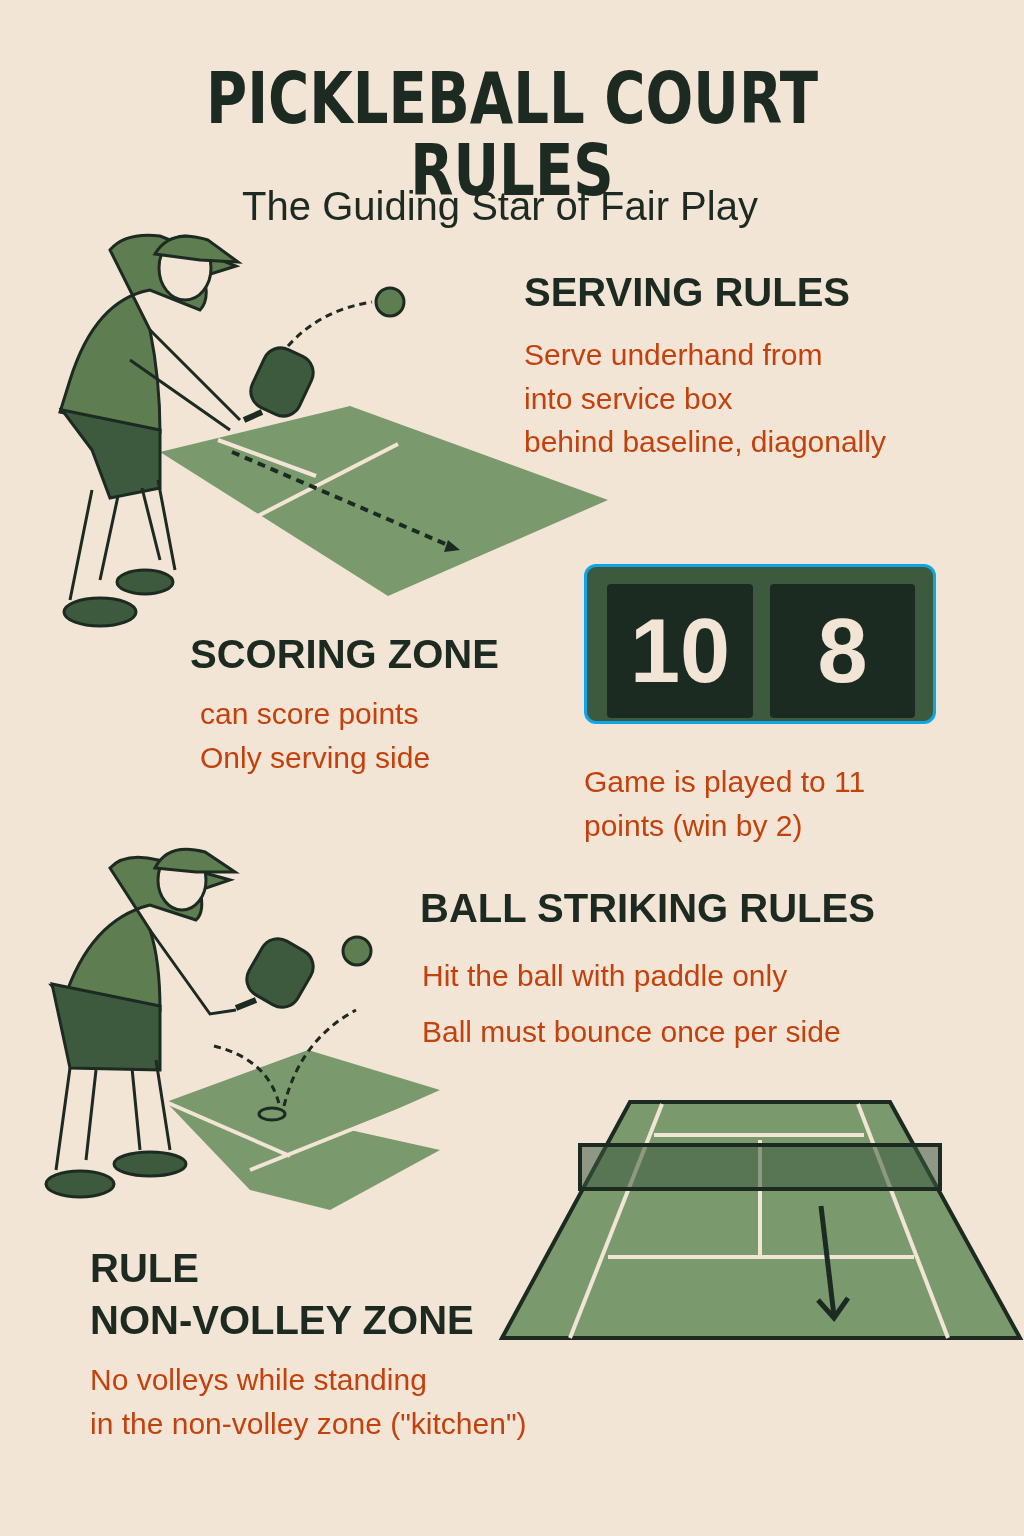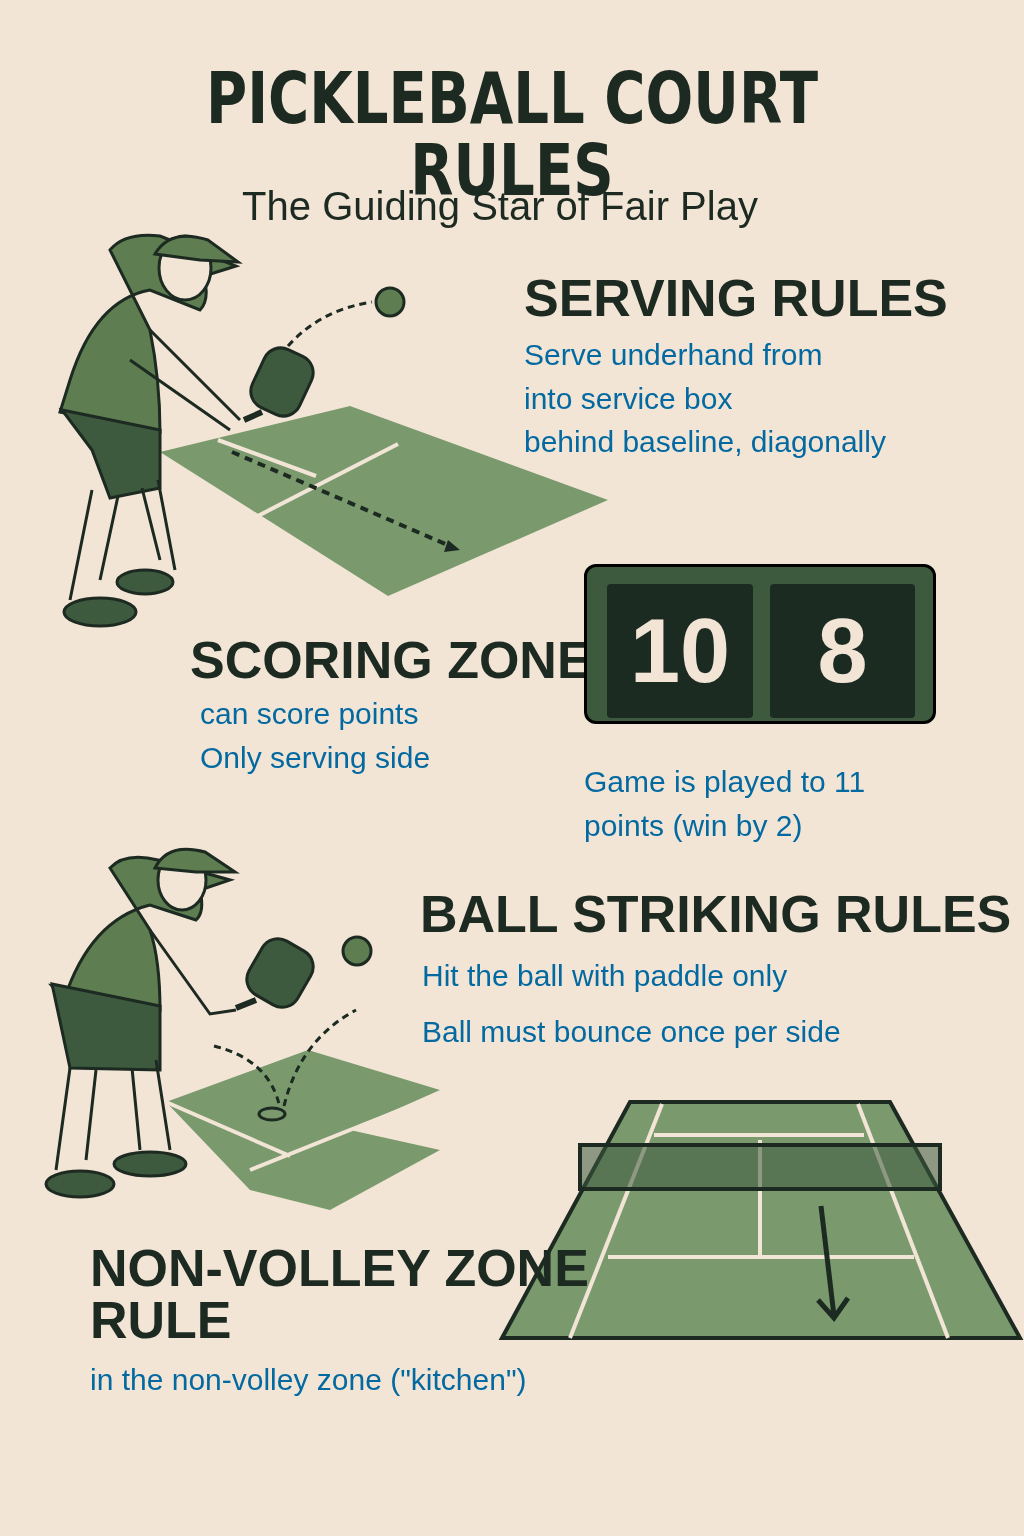--- a/index.html
+++ b/index.html
@@ -13,25 +13,25 @@
   .title {
     left: 0; top: 62px; width: 1024px; text-align: center;
     font-family: "DejaVu Sans", sans-serif; font-weight: bold;
     font-size: 72px; letter-spacing: 0px; transform: scaleX(0.78);
     color: #1c2a21; line-height: 1;
   }
   .subtitle {
     left: 0; top: 184px; width: 1000px; text-align: center;
     font-size: 40px; color: #1c2a21;
   }
-  .h { font-weight: bold; font-size: 52px; color: #1c2a21; line-height: 1.1; }
-  .p { font-size: 30px; color: #0369a1; line-height: 1.45; }
+  .h { font-weight: bold; font-size: 40px; color: #1c2a21; line-height: 1.1; }
+  .p { font-size: 30px; color: #c2410c; line-height: 1.45; }
   .scoreboard {
     left: 584px; top: 564px; width: 352px; height: 160px;
-    background: #3d5a3e; border: 3px solid #000000; border-radius: 12px;
+    background: #3d5a3e; border: 3px solid #0ea5e9; border-radius: 12px;
     box-sizing: border-box;
   }
   .score-cell {
     position: absolute; top: 17px; height: 134px; background: #1c2b22;
     border-radius: 4px; color: #f2e5d6; font-weight: bold;
     font-size: 90px; display: flex; align-items: center; justify-content: center;
   }
   svg { position: absolute; overflow: visible; }
 </style>
 </head>
@@ -117,18 +117,19 @@
   <line x1="858" y1="1104" x2="948" y2="1338" stroke="#f2e5d6" stroke-width="4"></line>
   <line x1="654" y1="1135" x2="864" y2="1135" stroke="#f2e5d6" stroke-width="4"></line>
   <line x1="608" y1="1257" x2="914" y2="1257" stroke="#f2e5d6" stroke-width="4"></line>
   <line x1="760" y1="1140" x2="760" y2="1257" stroke="#f2e5d6" stroke-width="4"></line>
   <rect x="580" y="1145" width="360" height="44" fill="#3d5a3e" fill-opacity="0.55" stroke="#1c2a21" stroke-width="4"></rect>
   <line x1="821" y1="1206" x2="834" y2="1316" stroke="#1c2a21" stroke-width="5"></line>
   <polyline points="818,1300 834,1318 848,1298" fill="none" stroke="#1c2a21" stroke-width="5"></polyline>
 </svg>
 
 <div class="abs h" style="left:90px;top:1242px;line-height:52px">
+  <div>RULE</div>
   <div>NON-VOLLEY ZONE</div>
-  <div>RULE</div>
 </div>
 <div class="abs p" style="left:90px;top:1358px">
+  <div>No volleys while standing</div>
   <div>in the non-volley zone ("kitchen")</div>
 </div>
 
 </body></html>

